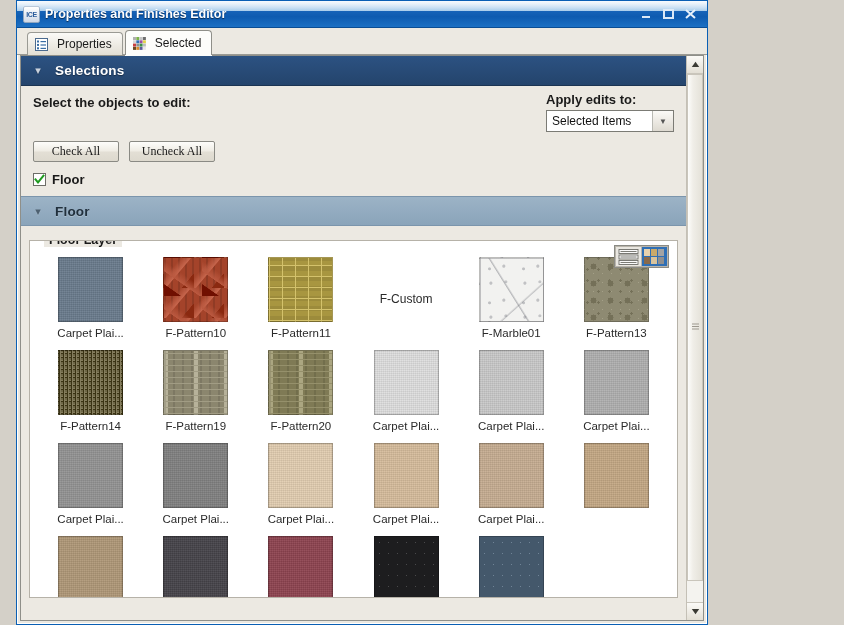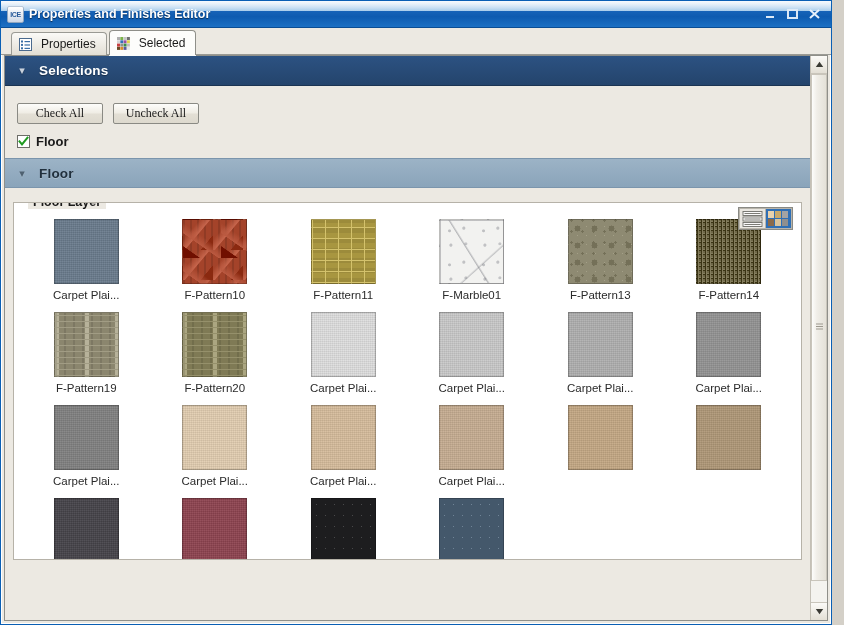--- a/index.html
+++ b/index.html
@@ -2,21 +2,21 @@
 <html><head>
 <meta charset="utf-8">
 <style>
   html,body{margin:0;padding:0;}
   body{
     width:844px;height:625px;overflow:hidden;
     font-family:"Liberation Sans", sans-serif;
     background:#d4d0c8;
   }
   .window{
-    position:absolute;left:0;top:0;width:832px;height:625px;
+    position:absolute;left:16px;top:0;width:692px;height:625px;
     box-sizing:border-box;
     background:#ece9e2;
     border:1px solid #0a5fb4;
     box-shadow:inset 0 0 0 1px #ffffff;
   }
   
   .titlebar{
     position:relative;height:26px;
     background:linear-gradient(to bottom,#cfe2f5 0%,#a9cdeb 38%,#1763b8 39%,#0e5bb0 60%,#1c70c4 100%);
     border-bottom:1px solid #0a4d94;
@@ -326,20 +326,30 @@
   <div class="content">
 
     <div class="scrollhost">
 
       <div class="section-head dark">
         <span class="chev">▾</span>
         <span>Selections</span>
       </div>
 
       <div class="sel-body">
+        <div class="sel-row1">
+          <div class="sel-label">Select the objects to edit:</div>
+          <div class="apply-block">
+            <span class="apply-label">Apply edits to:</span>
+            <div class="combo">
+              <span class="cval">Selected Items</span>
+              <span class="carrow">▼</span>
+            </div>
+          </div>
+        </div>
 
         <div class="btn-row">
           <div class="btn">Check All</div>
           <div class="btn">Uncheck All</div>
         </div>
 
         <div class="chk-row">
           <span class="checkbox">
             <svg width="11" height="11" viewBox="0 0 11 11">
               <path d="M1.5 5.4 L4 8.4 L9.5 1.6" stroke="#1f9a1f" stroke-width="2" fill="none" stroke-linecap="square"></path>
@@ -389,20 +399,23 @@
                 <div class="cap">Carpet Plai...</div>
               </div>
               <div class="cell">
                 <div class="sw" style="background-color: rgb(164, 67, 42); background-image: linear-gradient(35deg, rgb(112, 15, 0) 18%, transparent 19%, transparent 38%, rgb(186, 89, 64) 39%, transparent 55%), linear-gradient(-50deg, rgb(138, 41, 16) 22%, transparent 23%, transparent 50%, rgb(198, 101, 76) 52%, transparent 70%), repeating-linear-gradient(90deg, rgba(0, 0, 0, 0.12) 0px, rgba(0, 0, 0, 0.12) 2px, transparent 2px, transparent 7px); background-size: 38px 38px, 30px 30px, auto;"></div>
                 <div class="cap">F-Pattern10</div>
               </div>
               <div class="cell">
                 <div class="sw" style="background-color: rgb(168, 150, 64); background-image: repeating-linear-gradient(0deg, rgb(212, 194, 108) 0px, rgb(212, 194, 108) 1px, transparent 1px, transparent 11px), repeating-linear-gradient(90deg, rgb(212, 194, 108) 0px, rgb(212, 194, 108) 1px, transparent 1px, transparent 13px), repeating-linear-gradient(0deg, rgba(0, 0, 0, 0.07) 0px, rgba(0, 0, 0, 0.07) 5px, transparent 5px, transparent 10px);"></div>
                 <div class="cap">F-Pattern11</div>
               </div>
+              <div class="cell textonly">
+                <div class="cap">F-Custom</div>
+              </div>
               <div class="cell">
                 <div class="sw" style="background-color: rgb(242, 242, 240); background-image: linear-gradient(to right, rgba(140, 140, 145, 0.5) 0px, rgba(140, 140, 145, 0.5) 1px, transparent 1px), linear-gradient(rgba(140, 140, 145, 0.5) 0px, rgba(140, 140, 145, 0.5) 1px, transparent 1px), radial-gradient(at 28% 32%, rgba(120, 122, 130, 0.42) 0px, rgba(120, 122, 130, 0.42) 1px, transparent 2px), radial-gradient(at 70% 24%, rgba(120, 122, 130, 0.4) 0px, rgba(120, 122, 130, 0.4) 1px, transparent 2px), radial-gradient(at 32% 74%, rgba(120, 122, 130, 0.4) 0px, rgba(120, 122, 130, 0.4) 1px, transparent 2px), radial-gradient(at 76% 70%, rgba(120, 122, 130, 0.38) 0px, rgba(120, 122, 130, 0.38) 1px, transparent 2px), linear-gradient(58deg, transparent 46%, rgba(110, 112, 120, 0.45) 47%, transparent 49%), linear-gradient(-42deg, transparent 30%, rgba(110, 112, 120, 0.35) 31%, transparent 33%); background-position: 50% 0px, 0px 50%, 0px 0px, 0px 0px, 0px 0px, 0px 0px, 0px 0px, 0px 0px; background-size: 100% 100%, 100% 100%, 34px 34px, 34px 34px, 34px 34px, 34px 34px, 100% 100%, 100% 100%;"></div>
                 <div class="cap">F-Marble01</div>
               </div>
               <div class="cell">
                 <div class="sw" style="background-color: rgb(142, 138, 114); background-image: radial-gradient(rgb(116, 112, 88) 24%, transparent 26%), radial-gradient(rgb(116, 112, 88) 16%, transparent 18%), radial-gradient(rgb(164, 160, 136) 12%, transparent 14%); background-size: 17px 17px, 11px 11px, 9px 9px; background-position: 0px 0px, 8px 6px, 4px 11px;"></div>
                 <div class="cap">F-Pattern13</div>
               </div>
               <div class="cell">
                 <div class="sw" style="background-color: rgb(110, 103, 71); background-image: repeating-linear-gradient(90deg, rgb(58, 51, 19) 0px, rgb(58, 51, 19) 1px, rgb(132, 125, 93) 1px, rgb(132, 125, 93) 2px, transparent 2px, transparent 4px), repeating-linear-gradient(0deg, rgb(58, 51, 19) 0px, rgb(58, 51, 19) 1px, rgb(132, 125, 93) 1px, rgb(132, 125, 93) 2px, transparent 2px, transparent 4px);"></div>

